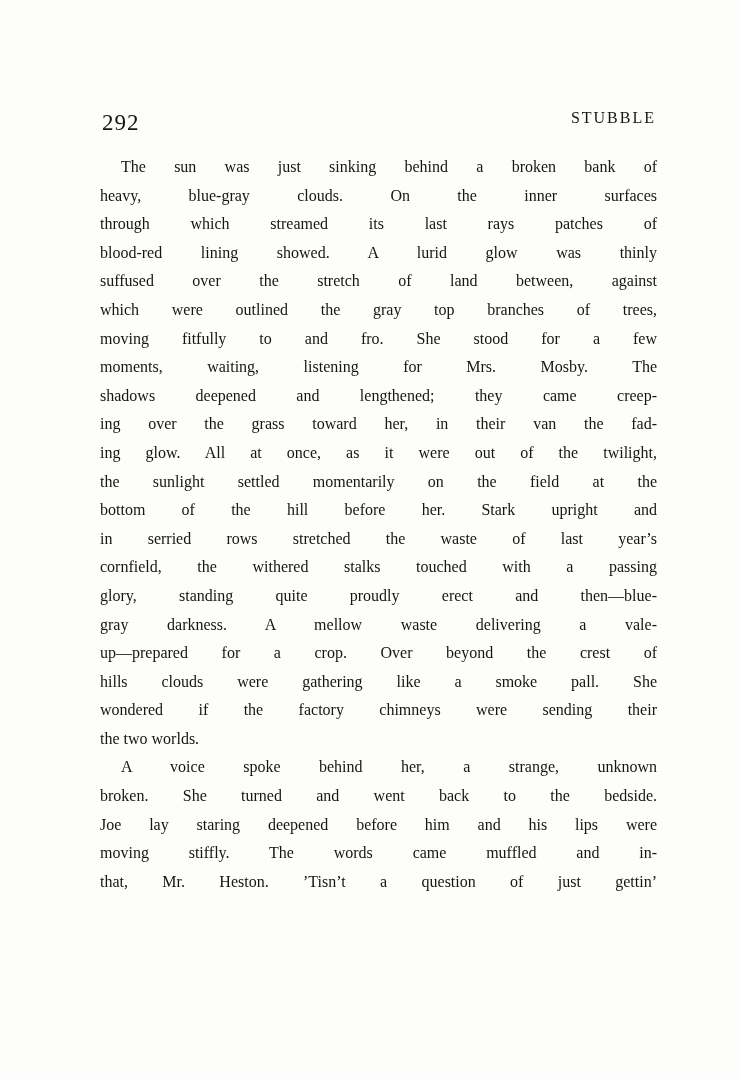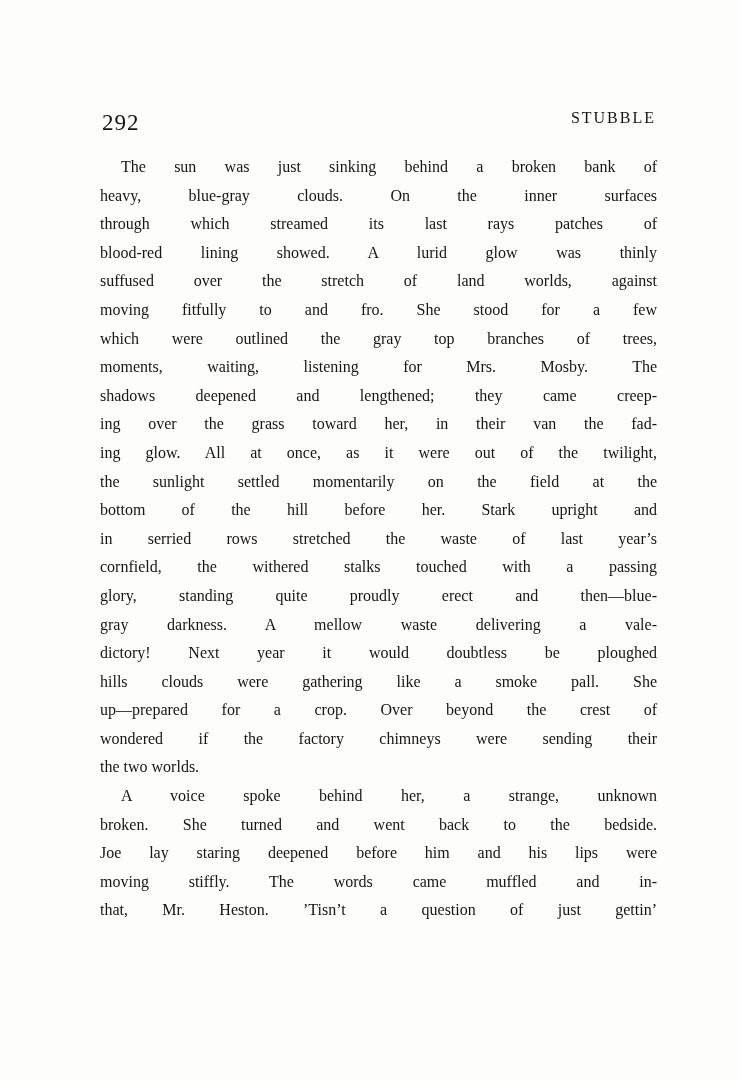--- a/index.html
+++ b/index.html
@@ -66,36 +66,35 @@
   <div class="running-head">
     <span class="page-number">292</span>
     <div class="book-title">STUBBLE</div>
   </div>
   <div class="text-block">
       <div class="paragraph">
         <div class="line indent">The sun was just sinking behind a broken bank of</div>
         <div class="line">heavy, blue-gray clouds.  On the inner surfaces</div>
         <div class="line">through which streamed its last rays patches of</div>
         <div class="line">blood-red lining showed.  A lurid glow was thinly</div>
-        <div class="line">suffused over the stretch of land worlds, against</div>
+        <div class="line">suffused over the stretch of land between, against</div>
+        <div class="line">which were outlined the gray top branches of trees,</div>
         <div class="line">moving fitfully to and fro.  She stood for a few</div>
-        <div class="line">which were outlined the gray top branches of trees,</div>
         <div class="line">moments, waiting, listening for Mrs. Mosby.  The</div>
         <div class="line">shadows deepened and lengthened; they came creep-</div>
         <div class="line">ing over the grass toward her, in their van the fad-</div>
         <div class="line">ing glow.  All at once, as it were out of the twilight,</div>
         <div class="line">the sunlight settled momentarily on the field at the</div>
         <div class="line">bottom of the hill before her.  Stark upright and</div>
         <div class="line">in serried rows stretched the waste of last year’s</div>
         <div class="line">cornfield, the withered stalks touched with a passing</div>
         <div class="line">glory, standing quite proudly erect and then—blue-</div>
         <div class="line">gray darkness.  A mellow waste delivering a vale-</div>
-        <div class="line">dictory!  Next year it would doubtless be ploughed</div>
+        <div class="line">up—prepared for a crop.  Over beyond the crest of</div>
         <div class="line">hills clouds were gathering like a smoke pall.  She</div>
-        <div class="line">up—prepared for a crop.  Over beyond the crest of</div>
         <div class="line">wondered if the factory chimneys were sending their</div>
         <div class="line last">the two worlds.</div>
       </div>
       <div class="paragraph">
         <div class="line indent">A voice spoke behind her, a strange, unknown</div>
         <div class="line">broken.  She turned and went back to the bedside.</div>
         <div class="line">Joe lay staring deepened before him and his lips were</div>
         <div class="line">moving stiffly.  The words came muffled and in-</div>
         <div class="line">that, Mr. Heston.  ’Tisn’t a question of just gettin’</div>
       </div>

